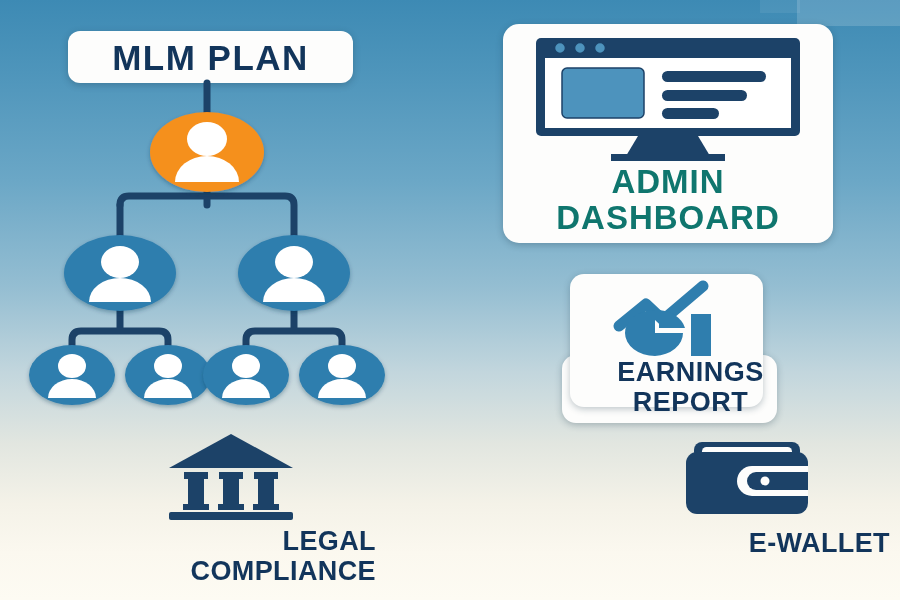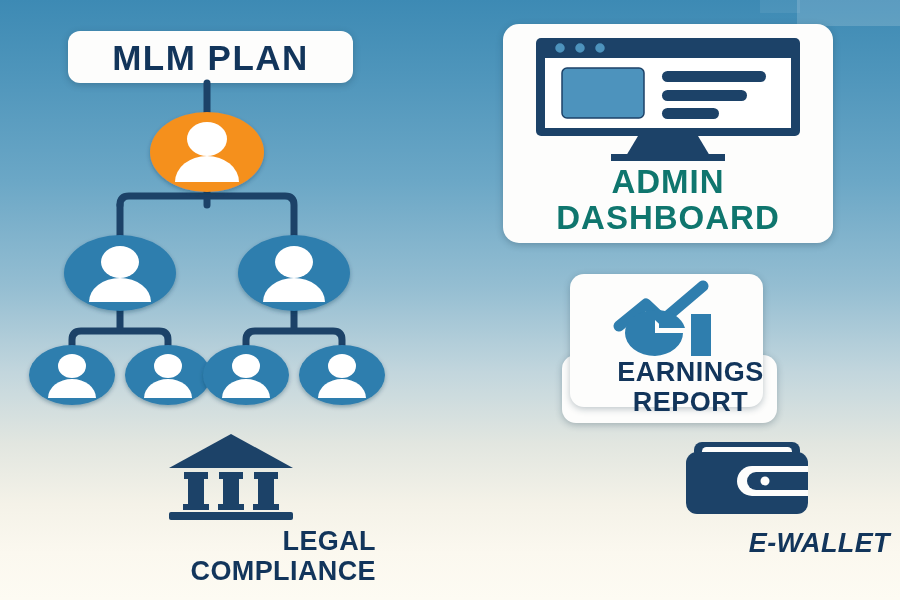--- a/index.html
+++ b/index.html
@@ -160,21 +160,21 @@
     font-size: 27px;
     font-weight: bold;
     line-height: 1.12;
     letter-spacing: 0.4px;
     margin-top: 4px;
     white-space: pre-line;
     text-align: right;
   }
   #feature-legal    { left: 86px;  top: 430px; width: 290px; }
   #feature-commission { left: 350px; top: 432px; width: 290px; }
-  #feature-wallet   { left: 610px; top: 438px; width: 280px; font-style: italic; }
+  #feature-wallet   { left: 610px; top: 438px; width: 280px; }
 </style>
 </head>
 <body>
 
 <div id="canvas">
 
   <div class="bg-patch"></div>
   <div class="bg-patch2"></div>
 
   <div class="card" id="mlm-plan-box">

